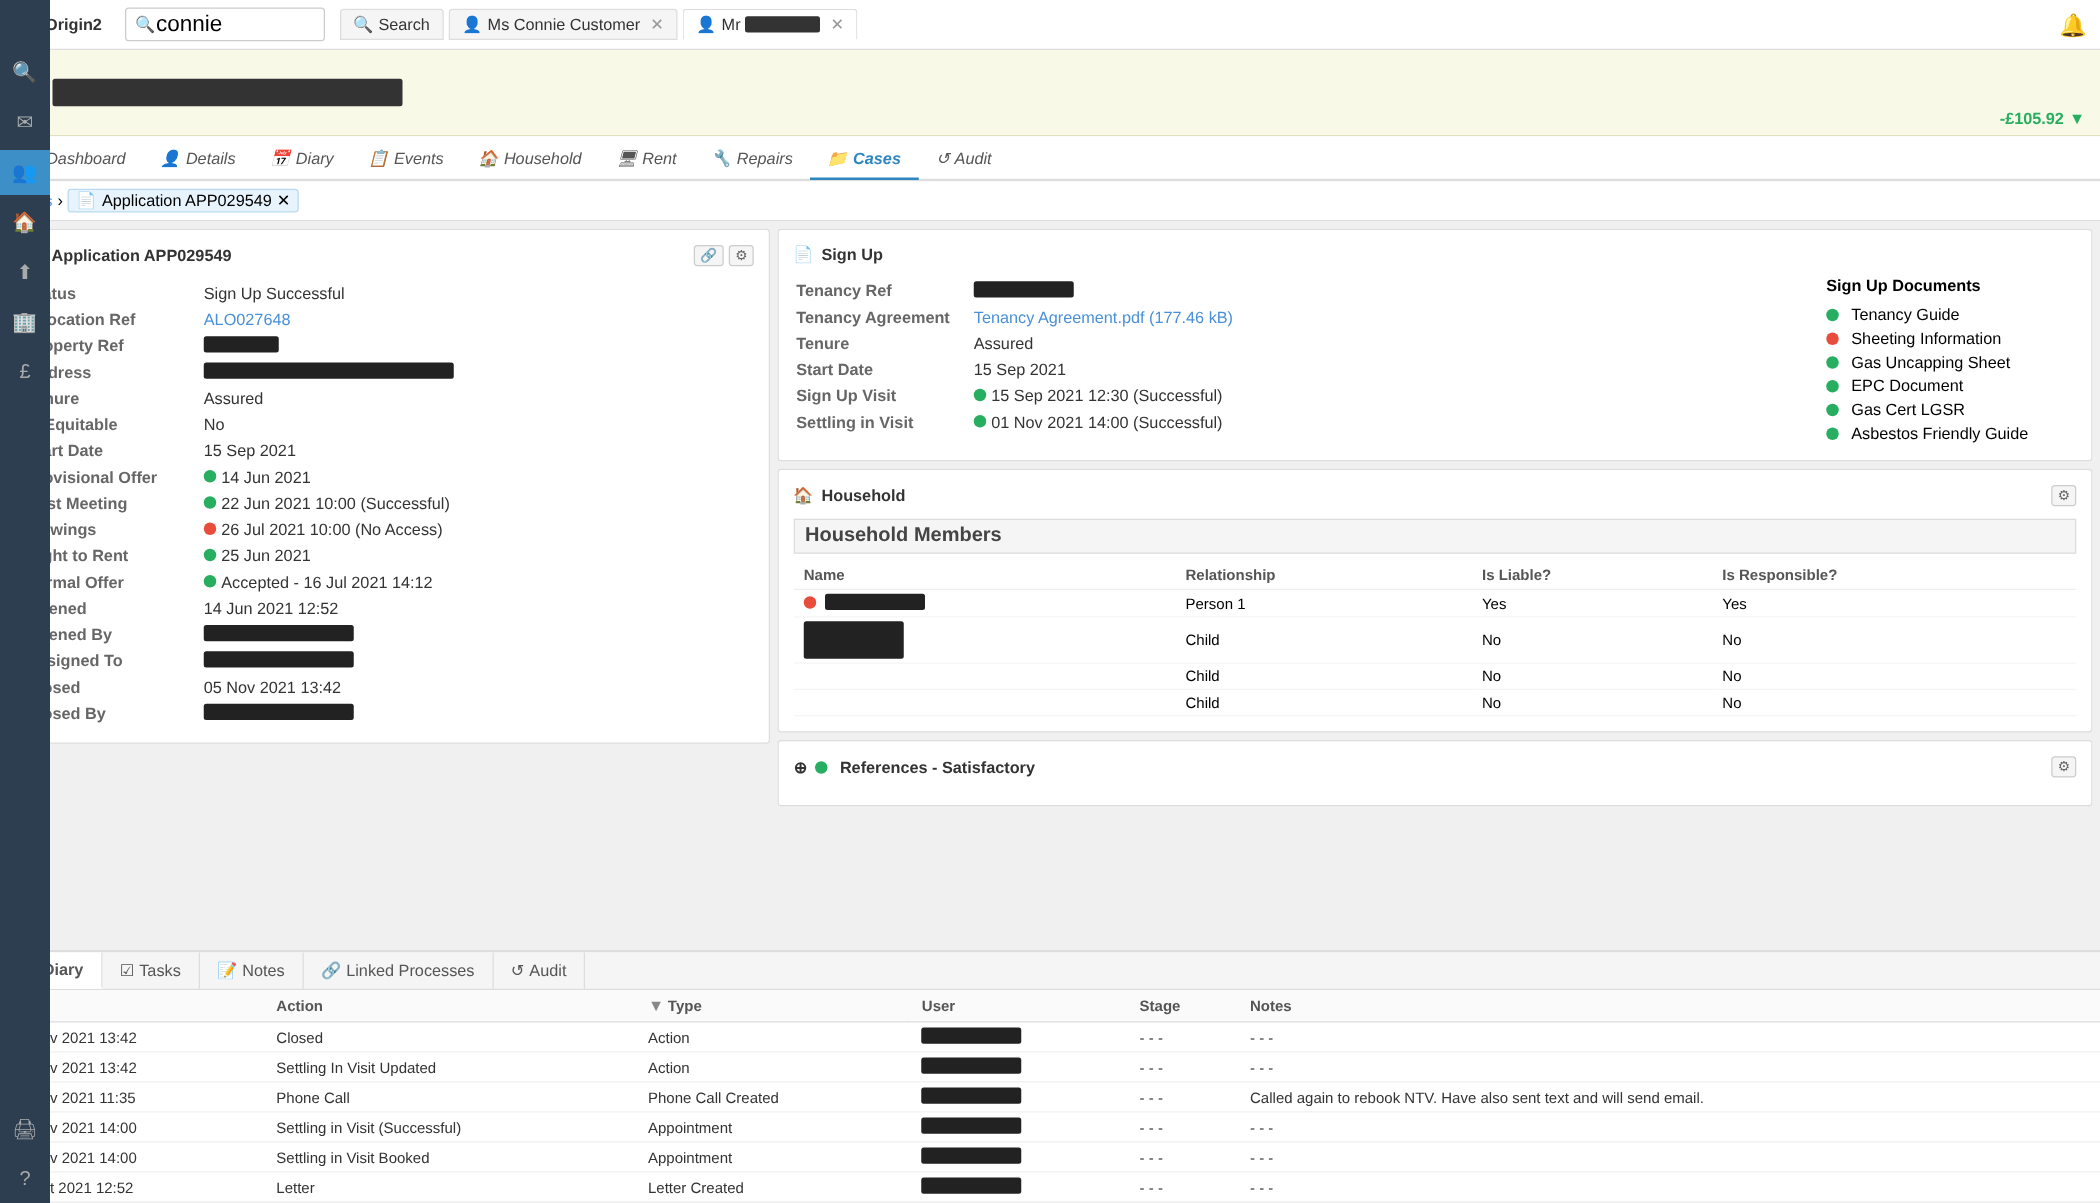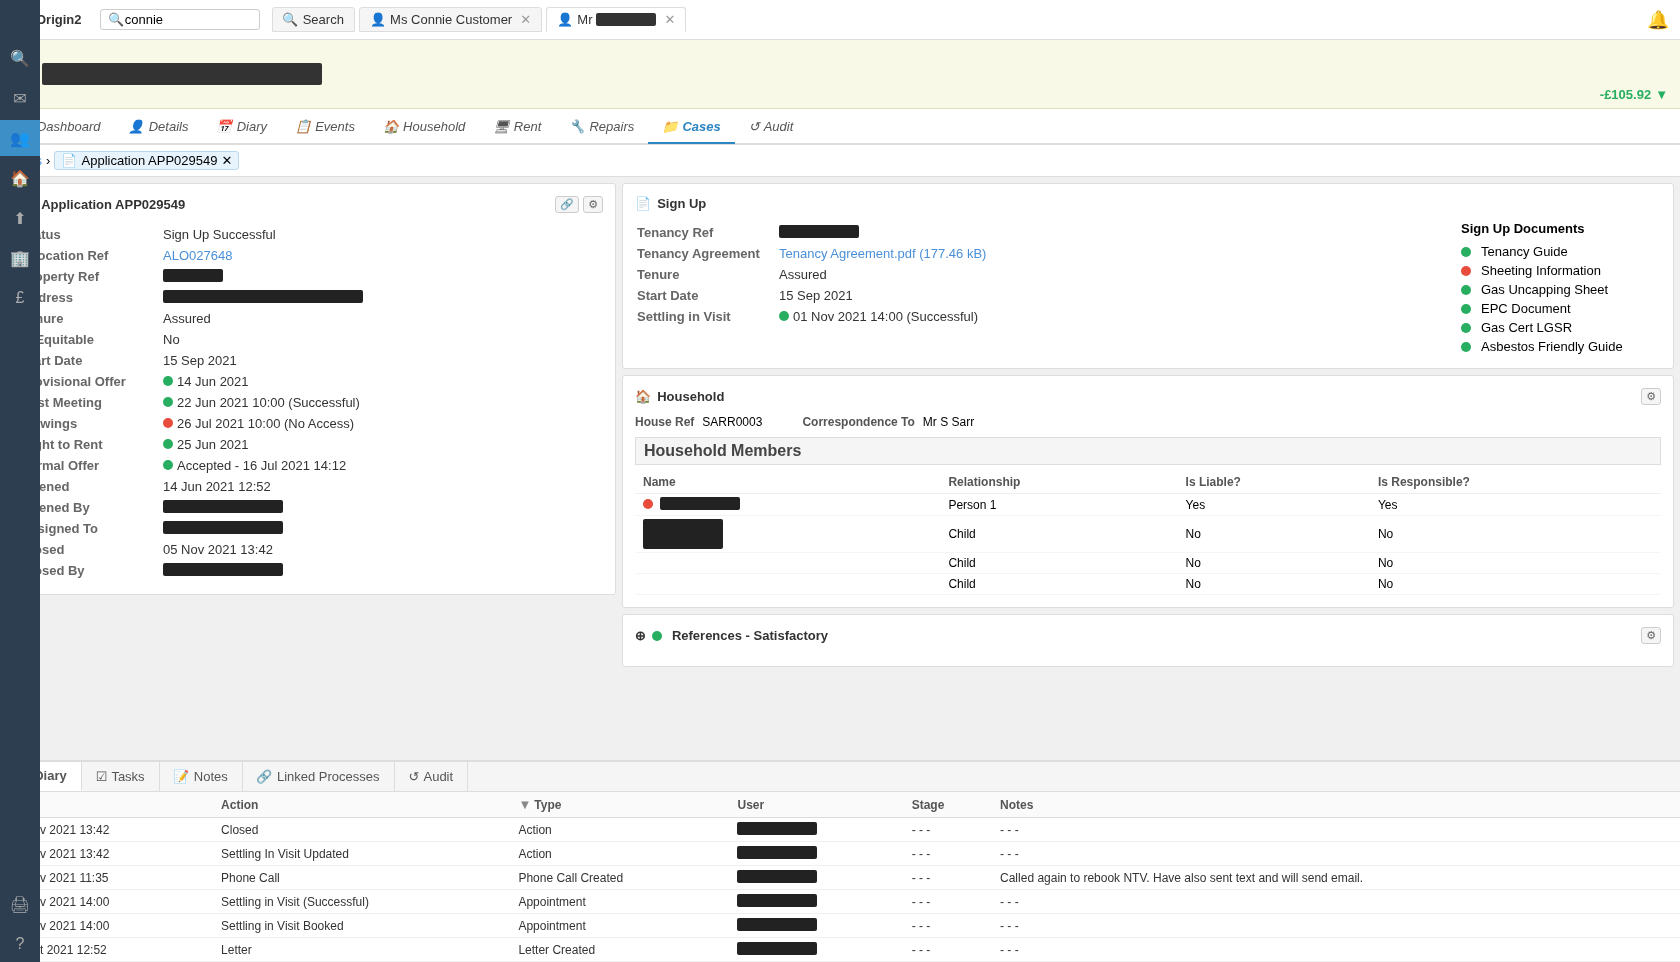--- a/index.html
+++ b/index.html
@@ -3,21 +3,21 @@
   <meta charset="utf-8">
   <style>
     * { box-sizing: border-box; margin: 0; padding: 0; font-family: Arial, sans-serif; font-size: 13px; }
     body { background: #f0f0f0; overflow: hidden; }
 
     
     .topbar { display: flex; align-items: center; background: #fff; border-bottom: 1px solid #ddd; height: 40px; padding: 0 10px; gap: 8px; }
     .logo { display: flex; align-items: center; gap: 4px; font-weight: bold; color: #333; font-size: 15px; margin-right: 10px; }
     .logo-circle { width: 22px; height: 22px; border-radius: 50%; background: #4a90d9; border: 2px solid #2e6db4; }
     .search-box-top { display: flex; align-items: center; border: 1px solid #ccc; border-radius: 3px; padding: 2px 8px; background: #fff; width: 160px; }
-    .search-box-top input { border: none; outline: none; font-size: 13px; width: 120px; }
+    .search-box-top input { border: none; outline: none; font-size: 18px; width: 120px; }
     .bell-icon { margin-left: auto; color: #4a90d9; font-size: 18px; }
 
     
     .sidebar { position: fixed; left: 0; top: 0; width: 40px; height: 100vh; background: #2c3e50; display: flex; flex-direction: column; align-items: center; padding-top: 40px; gap: 4px; z-index: 100; }
     .sidebar-item { width: 40px; height: 36px; display: flex; align-items: center; justify-content: center; color: #aaa; cursor: pointer; font-size: 16px; }
     .sidebar-item.active { background: #3d8fc8; color: #fff; }
 
     
     .tab-bar { background: #fff; border-bottom: 1px solid #ddd; display: flex; align-items: center; padding: 0 8px; height: 36px; gap: 2px; }
     .tab-item { display: flex; align-items: center; gap: 4px; padding: 4px 10px; border: 1px solid #ddd; border-radius: 3px 3px 0 0; background: #f5f5f5; cursor: pointer; font-size: 12px; color: #333; }
@@ -306,20 +306,24 @@
                     <td>Tenancy Agreement</td>
                     <td><span class="link-text">Tenancy Agreement.pdf (177.46 kB)</span></td>
                   </tr>
                   <tr>
                     <td>Tenure</td>
                     <td>Assured</td>
                   </tr>
                   <tr>
                     <td>Start Date</td>
                     <td>15 Sep 2021</td>
+                  </tr>
+                  <tr>
+                    <td>Sign Up Visit</td>
+                    <td><span class="status-green"></span><span>15 Sep 2021 12:30 (Successful)</span></td>
                   </tr>
                   <tr>
                     <td>Settling in Visit</td>
                     <td><span class="status-green"></span><span>01 Nov 2021 14:00 (Successful)</span></td>
                   </tr>
                 </tbody>
                   </table>
               </div>
               <div style="min-width:200px;">
                 <div style="font-weight:bold;margin-bottom:6px;font-size:13px;">Sign Up Documents</div>
@@ -352,30 +356,20 @@
               </div>
             </div>
           </div>
 
           <div class="card">
             <div class="card-title">
               <span>🏠</span>
               <span>Household</span>
               <div class="card-title-actions">
                 <button class="icon-btn">⚙</button>
-              </div>
-            </div>
-            <div class="house-ref-row">
-              <div style="display:flex;align-items:center;gap:8px;">
-                <span style="font-weight:600;color:#555;font-size:12px;">House Ref</span>
-                <span style="font-size:12px;">SARR0003</span>
-              </div>
-              <div style="display:flex;align-items:center;gap:8px;">
-                <span style="font-weight:600;color:#555;font-size:12px;">Correspondence To</span>
-                <span style="font-size:12px;">Mr S Sarr</span>
               </div>
             </div>
             <div style="font-weight:600;font-size:16px;color:#444;margin-bottom:4px;background:#f5f5f5;padding:4px 8px;border:1px solid #ddd;">Household Members</div>
             <table class="household-table">
               <thead>
                 <tr>
                   <th>Name</th>
                   <th>Relationship</th>
                   <th>Is Liable?</th>
                   <th>Is Responsible?</th>

